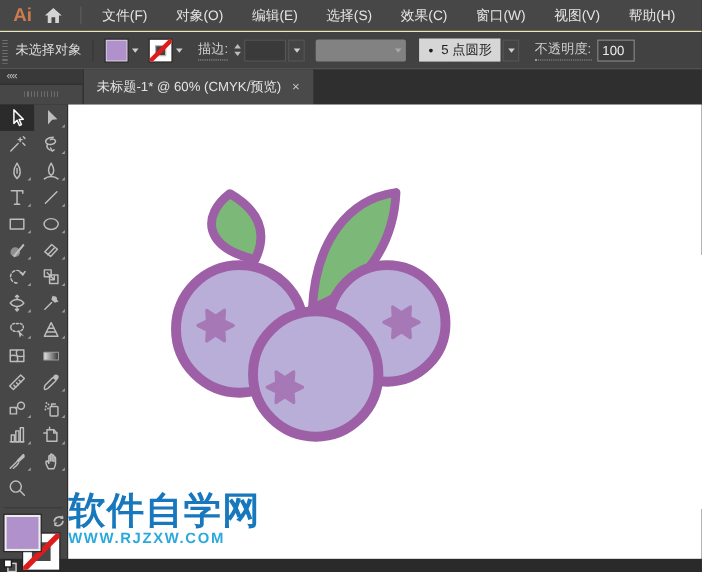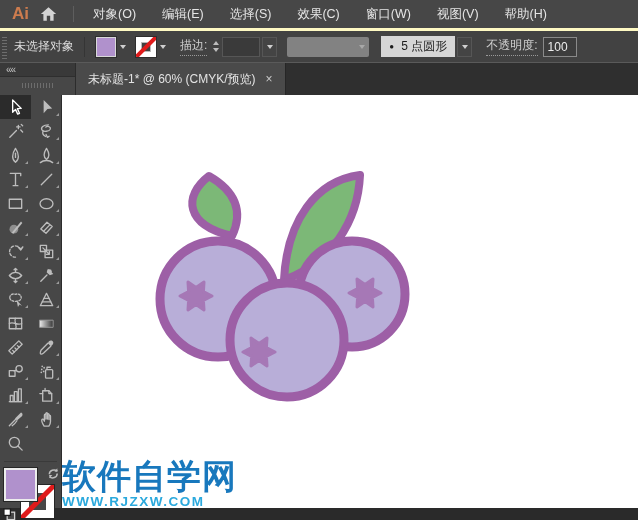--- a/index.html
+++ b/index.html
@@ -13,21 +13,21 @@
   .logo { color:var(--logo-orange); font-weight:bold; font-size:17px; margin:0 6px 0 4px; }
   .home { width:26px; height:22px; display:flex; align-items:center; justify-content:center; margin-right:6px; }
   .vsep { width:1px; height:16px; background:#5e5e5e; margin:0 6px; }
   .menu-item { color:var(--text-light); font-size:12.5px; padding:0 13px; height:28px;
                display:flex; align-items:center; white-space:nowrap; cursor:default; }
   .chev { width:0; height:0; border-left:4px solid transparent; border-right:4px solid transparent;
           border-top:5px solid #cfcfcf; }
 
   
   .optionsbar { height:34px; background:var(--bar-bg); display:flex; align-items:center;
-                flex:0 0 auto; border-top:3px solid #fef9c3; padding-right:0; overflow:hidden; }
+                flex:0 0 auto; border-top:1px solid #fef9c3; padding-right:0; overflow:hidden; }
   .drag-dots { width:5px; height:24px; margin:0 7px 0 2px;
                background:repeating-linear-gradient(0deg,#6e6e6e 0 1px,transparent 1px 3px); }
   .status { color:#dcdcdc; font-size:12px; white-space:nowrap; }
   .osep { width:1px; height:20px; background:#353535; margin:0 7px 0 10px; }
   .swatch-fill { width:20px; height:20px; background:var(--ui-fill-swatch);
                  border:1px solid #d8d8d8; outline:1px solid #2e2e2e; margin-left:4px; }
   .swatch-stroke { width:20px; height:20px; background:#fff; outline:1px solid #2e2e2e;
                    margin-left:10px; position:relative; overflow:hidden; }
   .swatch-stroke::before { content:""; position:absolute; left:5px; top:5px; width:10px; height:10px;
                    background:var(--bar-bg); box-shadow:0 0 0 1px #bbb inset; }
@@ -91,38 +91,39 @@
                background:var(--slash-red); transform:rotate(-45deg); }
   .fs-swap { position:absolute; right:1px; top:2px; z-index:3; }
   .fs-default { position:absolute; left:3px; top:44px; z-index:3; }
 
   .canvas { flex:1; background:var(--canvas-bg); position:relative; overflow:hidden; }
   .artwork { position:absolute; left:88px; top:73px; }
   .berry { fill:var(--berry-fill); stroke:var(--berry-stroke); stroke-width:9; }
   .leaf  { fill:var(--leaf-fill);  stroke:var(--berry-stroke); stroke-width:8; stroke-linejoin:round; }
   .star  { fill:var(--star-fill); stroke:var(--star-fill); stroke-width:3; stroke-linejoin:round; }
 
-  .watermark { position:absolute; left:0; top:364px; line-height:1; }
+  .watermark { position:absolute; left:0; top:352px; line-height:1; }
   .wm-title { font-size:34px; font-weight:bold; color:var(--wm-blue);
               text-shadow:0 0 2px #fff,0 0 2px #fff; letter-spacing:1px; }
   .wm-url { font-size:13.5px; font-weight:bold; color:var(--wm-cyan); letter-spacing:1.5px; margin-top:2px; }
 </style>
 </head>
 <body>
 
 <div class="window">
 
   <div class="menubar">
     <span class="logo">Ai</span>
     <span class="home">
       <svg width="17" height="16" viewBox="0 0 20 18">
         <path d="M10 1 L19 9 H16 V17 H12 V11 H8 V17 H4 V9 H1 Z" fill="#d4d4d4"></path>
       </svg>
     </span>
     <span class="vsep"></span>
+    <span class="menu-item">文件(F)</span>
     <span class="menu-item">对象(O)</span>
     <span class="menu-item">编辑(E)</span>
     <span class="menu-item">选择(S)</span>
     <span class="menu-item">效果(C)</span>
     <span class="menu-item">窗口(W)</span>
     <span class="menu-item">视图(V)</span>
     <span class="menu-item">帮助(H)</span>
 
   </div>
 

